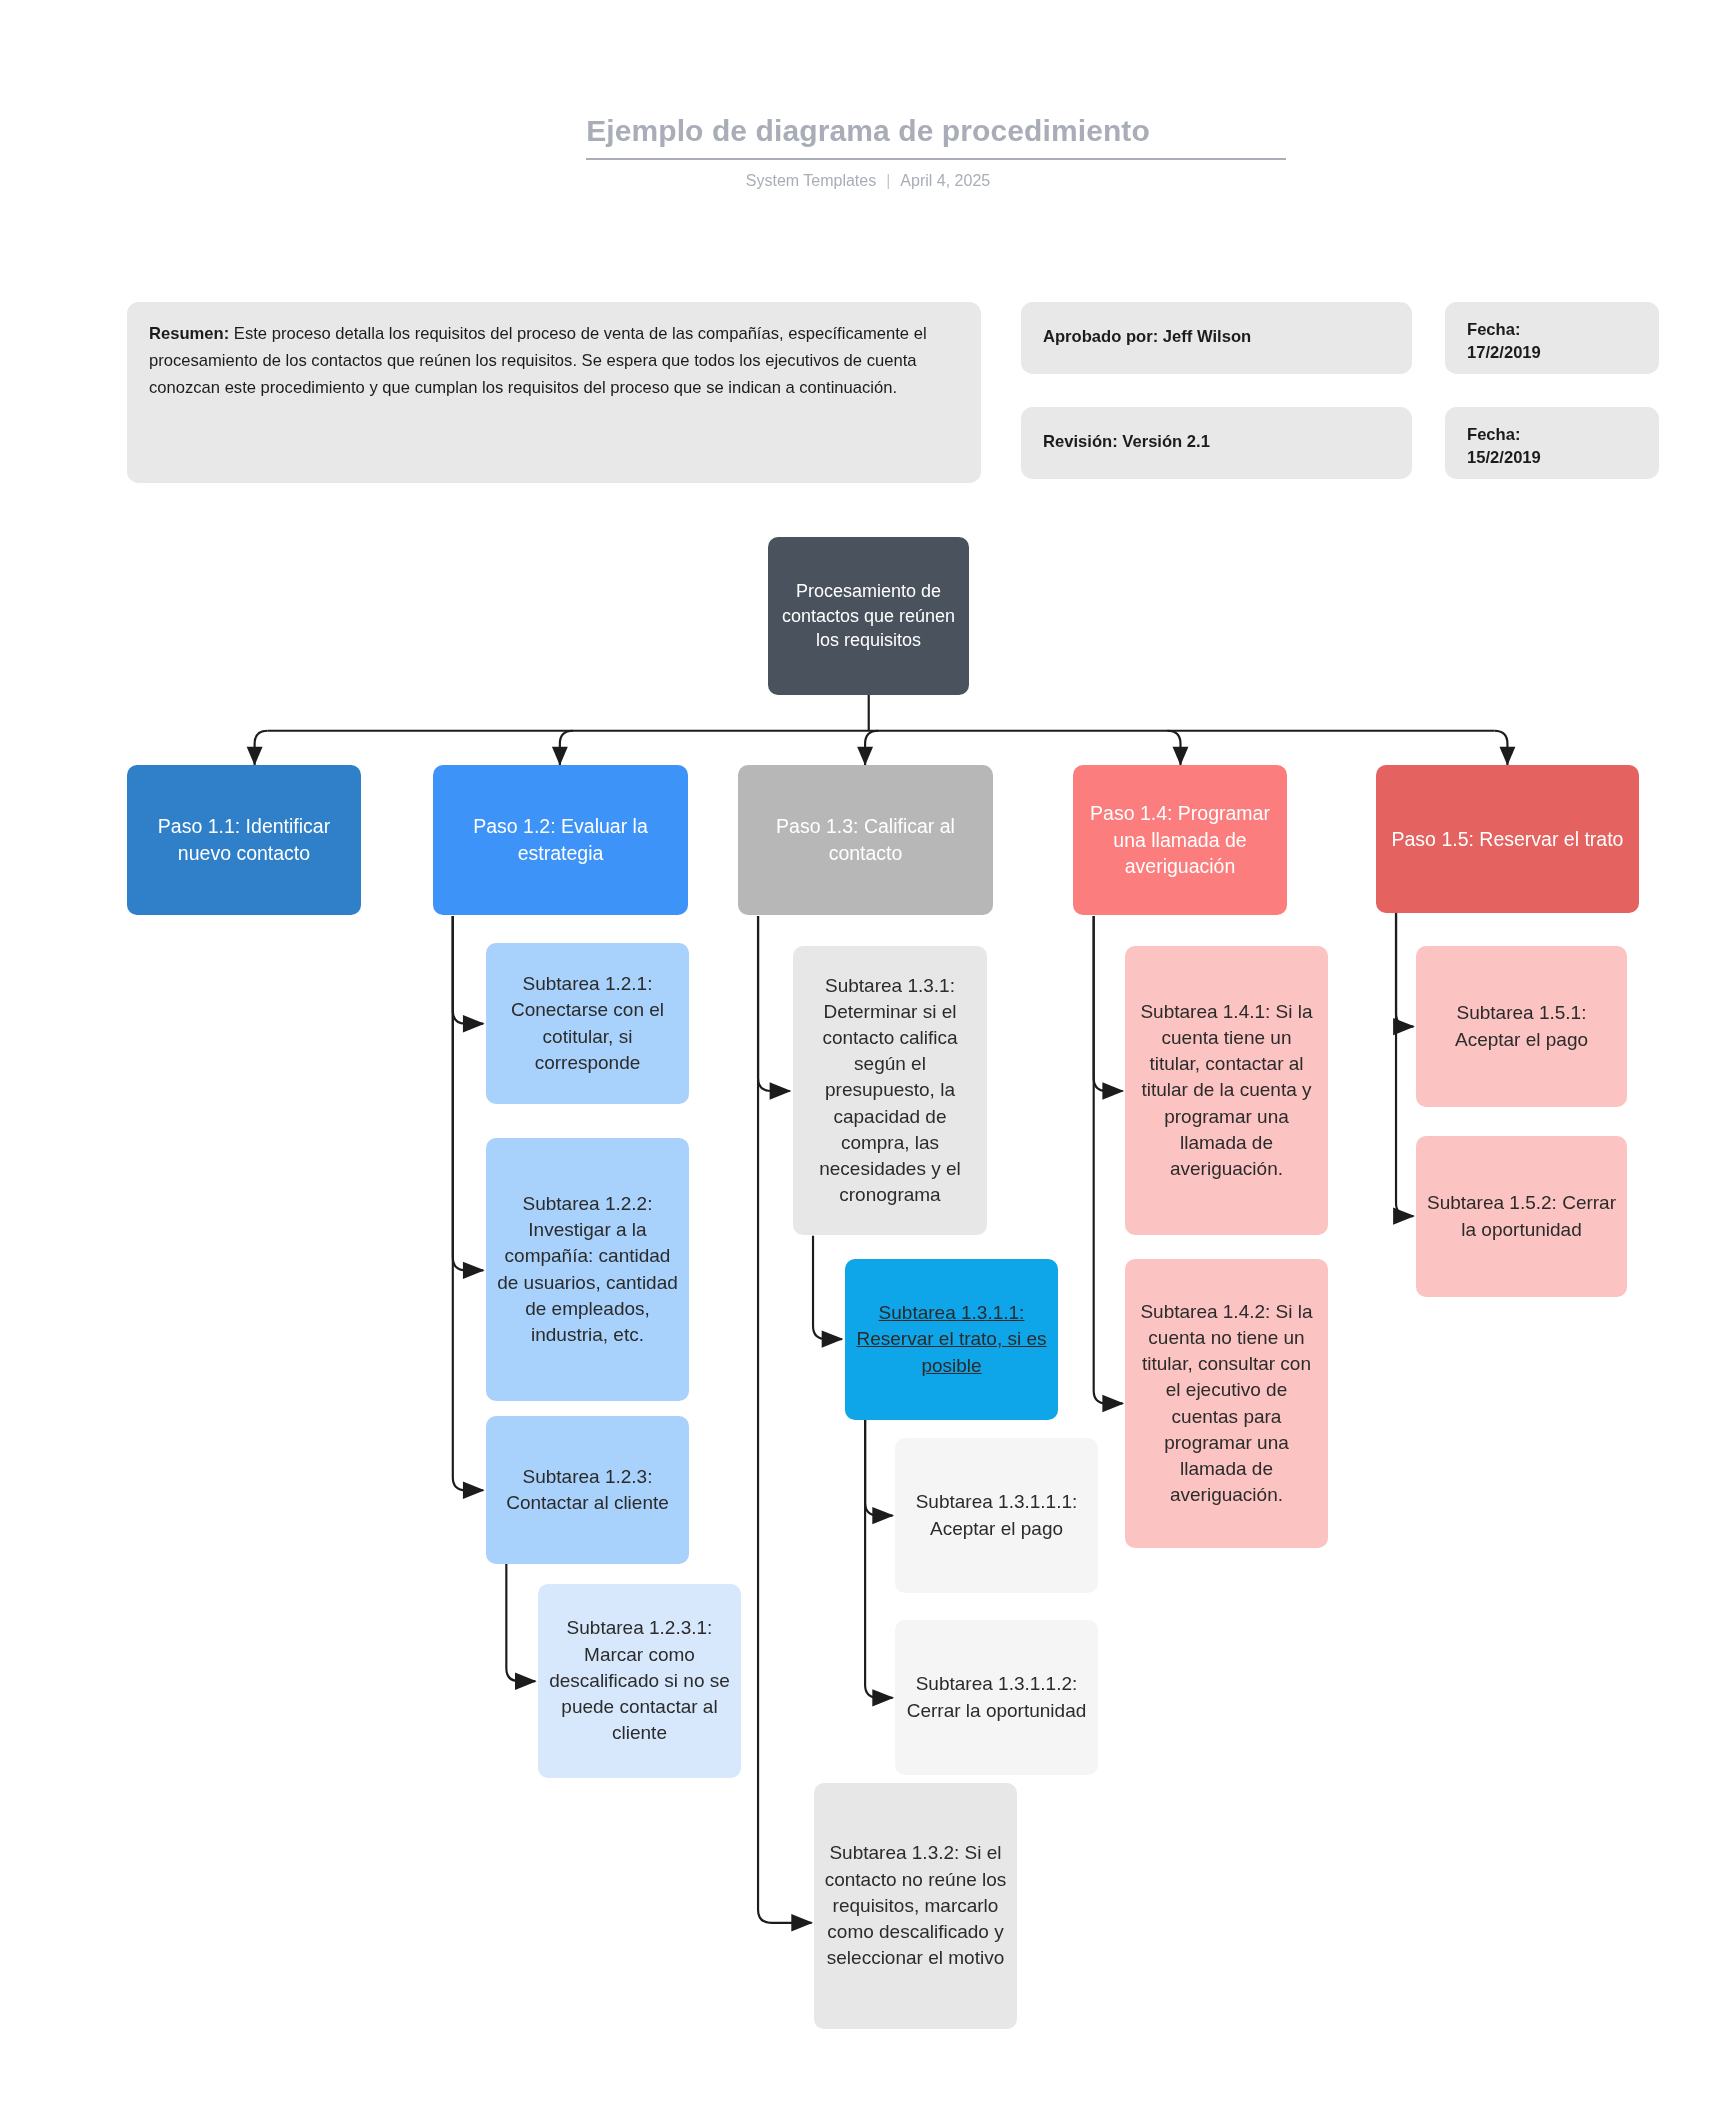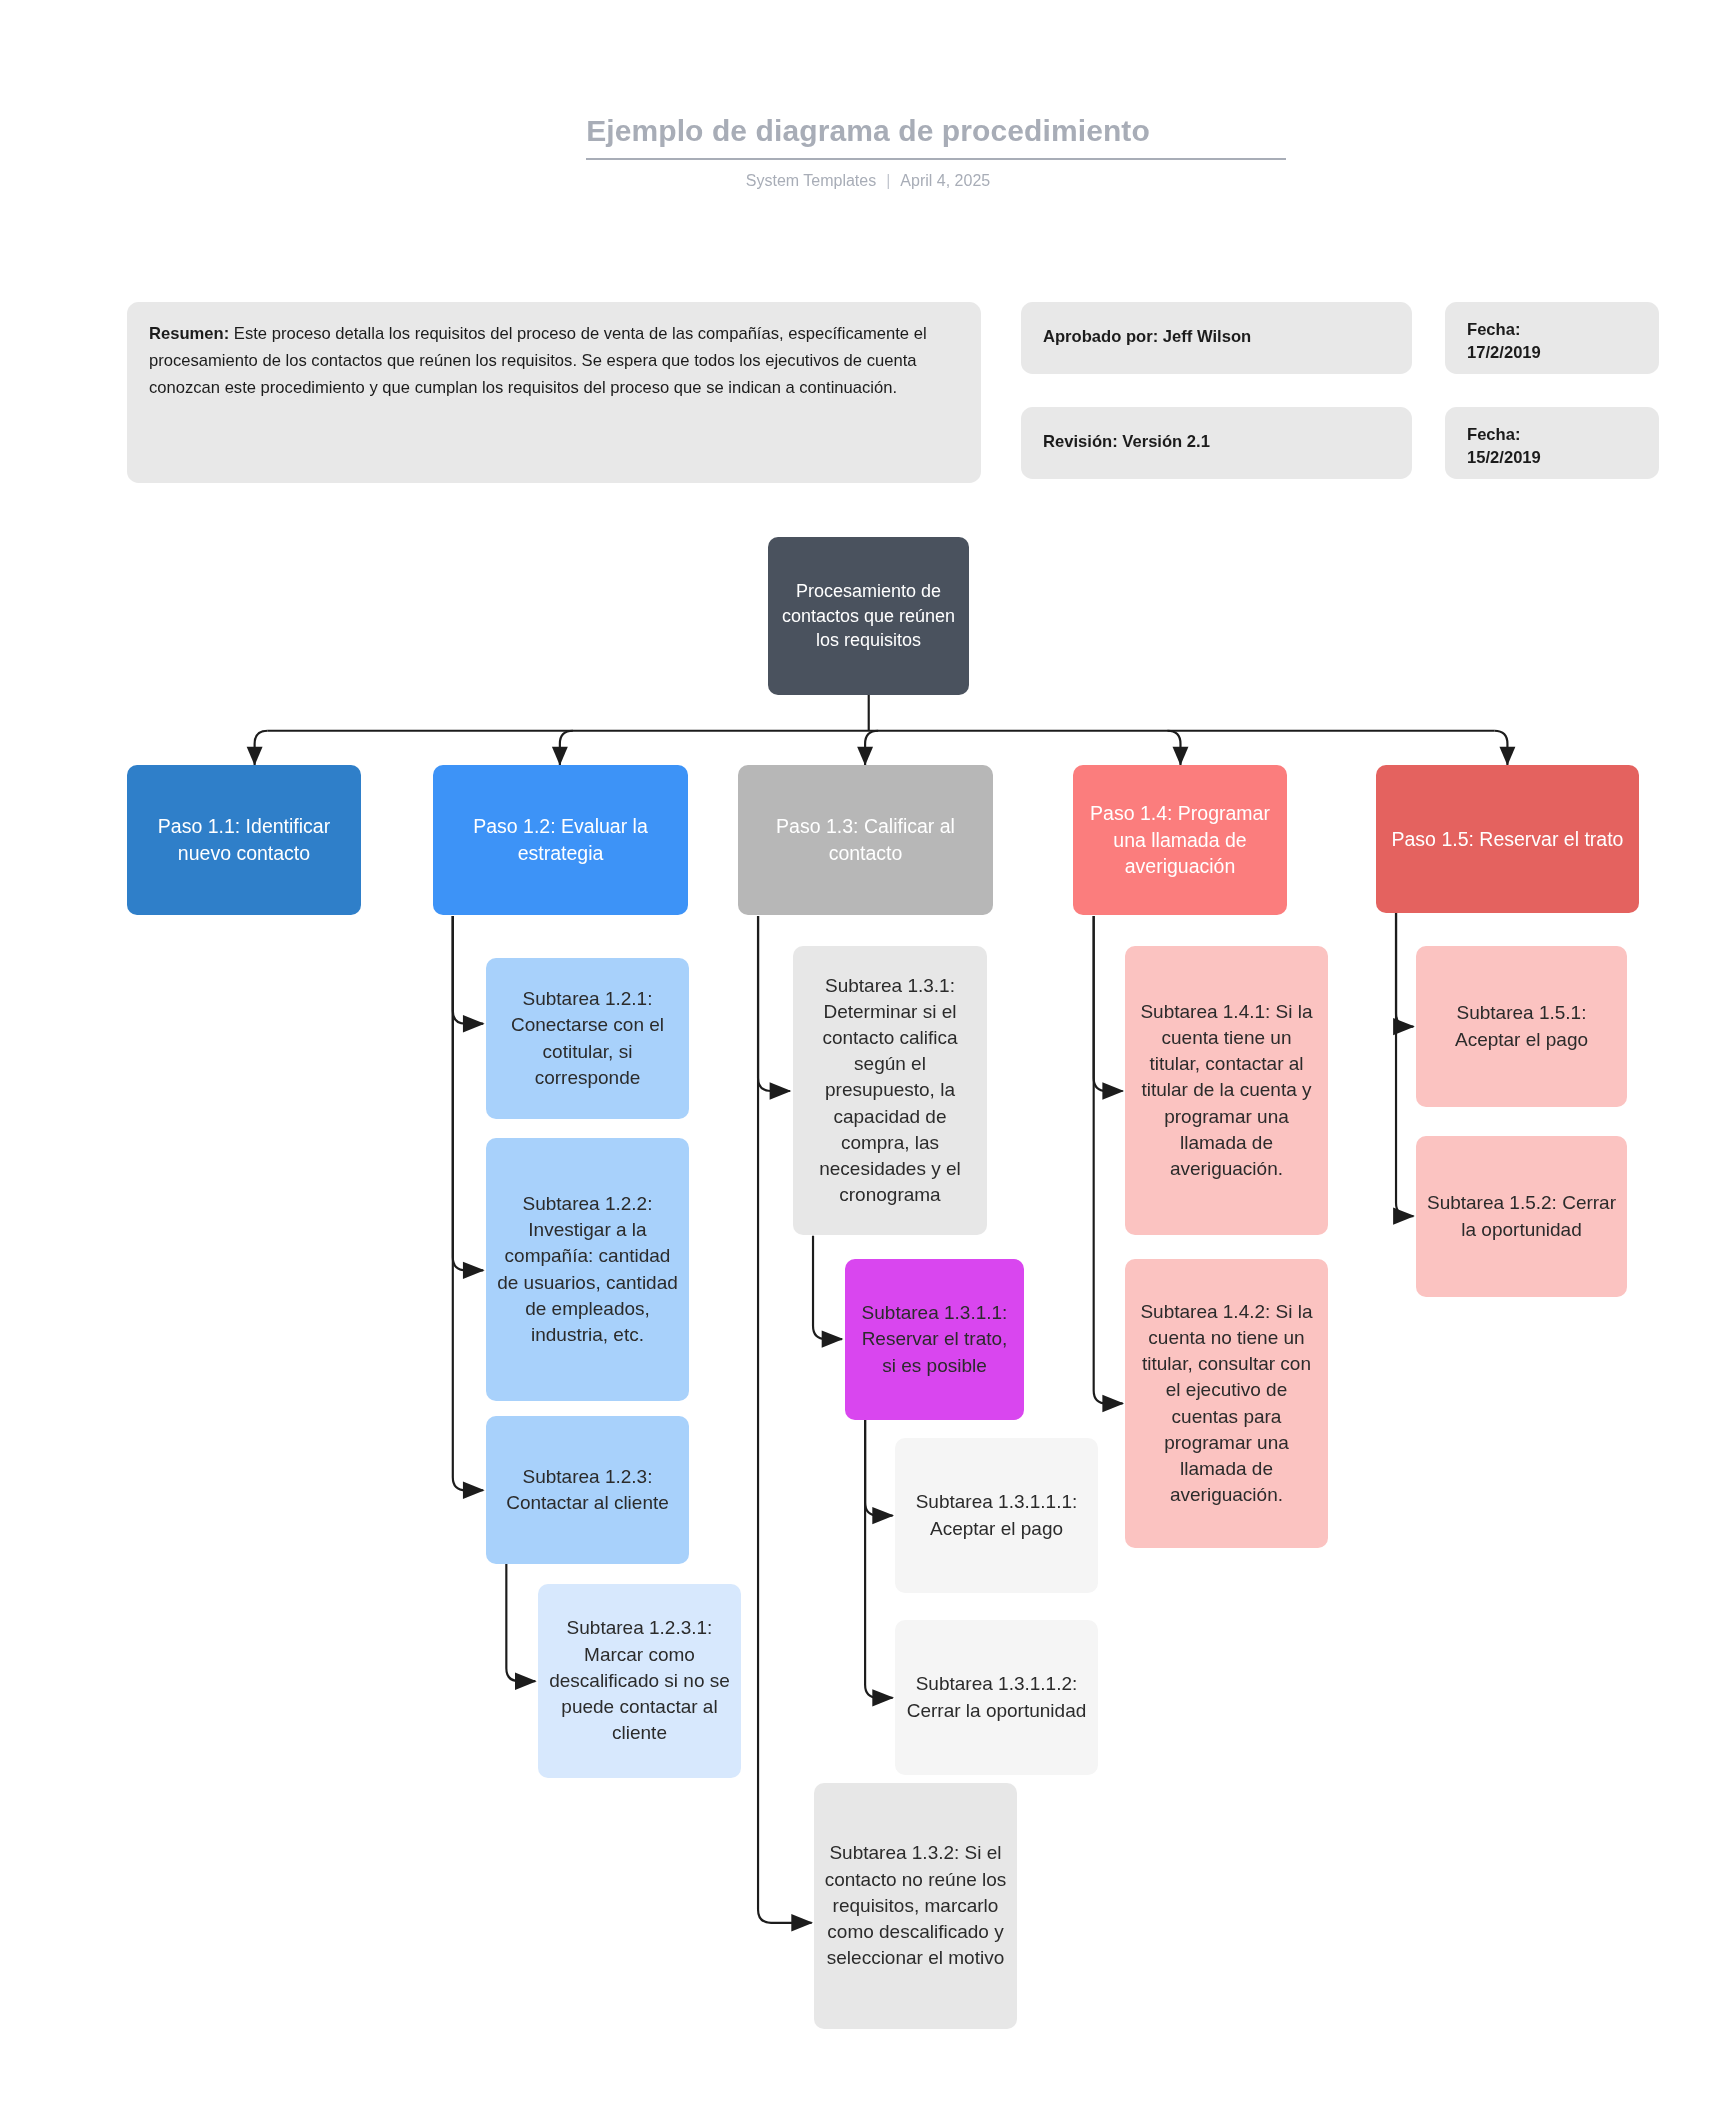--- a/index.html
+++ b/index.html
@@ -140,36 +140,36 @@
       </div>
       <div class="node n-step" style="left: 738px; top: 765px; width: 255px; height: 150px; background: rgb(183, 183, 183); color: rgb(255, 255, 255);">
         <span class="txt">Paso 1.3: Calificar al contacto</span>
       </div>
       <div class="node n-step" style="left: 1073px; top: 765px; width: 214px; height: 150px; background: rgb(251, 125, 125); color: rgb(255, 255, 255);">
         <span class="txt">Paso 1.4: Programar una llamada de averiguación</span>
       </div>
       <div class="node n-step" style="left: 1376px; top: 765px; width: 263px; height: 148px; background: rgb(228, 98, 95); color: rgb(255, 255, 255);">
         <span class="txt">Paso 1.5: Reservar el trato</span>
       </div>
-      <div class="node n-sub" style="left: 486px; top: 943px; width: 203px; height: 161px; background: rgb(168, 209, 251); color: rgb(43, 43, 43); margin-top: 15px;">
+      <div class="node n-sub" style="left: 486px; top: 943px; width: 203px; height: 161px; background: rgb(168, 209, 251); color: rgb(43, 43, 43);">
         <span class="txt">Subtarea 1.2.1: Conectarse con el cotitular, si corresponde</span>
       </div>
       <div class="node n-sub" style="left: 486px; top: 1138px; width: 203px; height: 263px; background: rgb(168, 209, 251); color: rgb(43, 43, 43);">
         <span class="txt">Subtarea 1.2.2: Investigar a la compañía: cantidad de usuarios, cantidad de empleados, industria, etc.</span>
       </div>
       <div class="node n-sub" style="left: 486px; top: 1416px; width: 203px; height: 148px; background: rgb(168, 209, 251); color: rgb(43, 43, 43);">
         <span class="txt">Subtarea 1.2.3: Contactar al cliente</span>
       </div>
       <div class="node n-sub" style="left: 538px; top: 1584px; width: 203px; height: 194px; background: rgb(215, 232, 253); color: rgb(43, 43, 43);">
         <span class="txt">Subtarea 1.2.3.1: Marcar como descalificado si no se puede contactar al cliente</span>
       </div>
       <div class="node n-sub" style="left: 793px; top: 946px; width: 194px; height: 289px; background: rgb(231, 231, 231); color: rgb(43, 43, 43);">
         <span class="txt">Subtarea 1.3.1: Determinar si el contacto califica según el presupuesto, la capacidad de compra, las necesidades y el cronograma</span>
       </div>
-      <div class="node n-sub" style="left: 845px; top: 1259px; width: 179px; height: 161px; background: #d946ef; color: rgb(43, 43, 43);">
+      <div class="node n-sub" style="left: 845px; top: 1259px; width: 213px; height: 161px; background: #0ea5e9; color: rgb(43, 43, 43); text-decoration: underline;">
         <span class="txt">Subtarea 1.3.1.1: Reservar el trato, si es posible</span>
       </div>
       <div class="node n-sub" style="left: 895px; top: 1438px; width: 203px; height: 155px; background: rgb(245, 245, 245); color: rgb(43, 43, 43);">
         <span class="txt">Subtarea 1.3.1.1.1: Aceptar el pago</span>
       </div>
       <div class="node n-sub" style="left: 895px; top: 1620px; width: 203px; height: 155px; background: rgb(245, 245, 245); color: rgb(43, 43, 43);">
         <span class="txt">Subtarea 1.3.1.1.2: Cerrar la oportunidad</span>
       </div>
       <div class="node n-sub" style="left: 814px; top: 1783px; width: 203px; height: 246px; background: rgb(231, 231, 231); color: rgb(43, 43, 43);">
         <span class="txt">Subtarea 1.3.2: Si el contacto no reúne los requisitos, marcarlo como descalificado y seleccionar el motivo</span>

